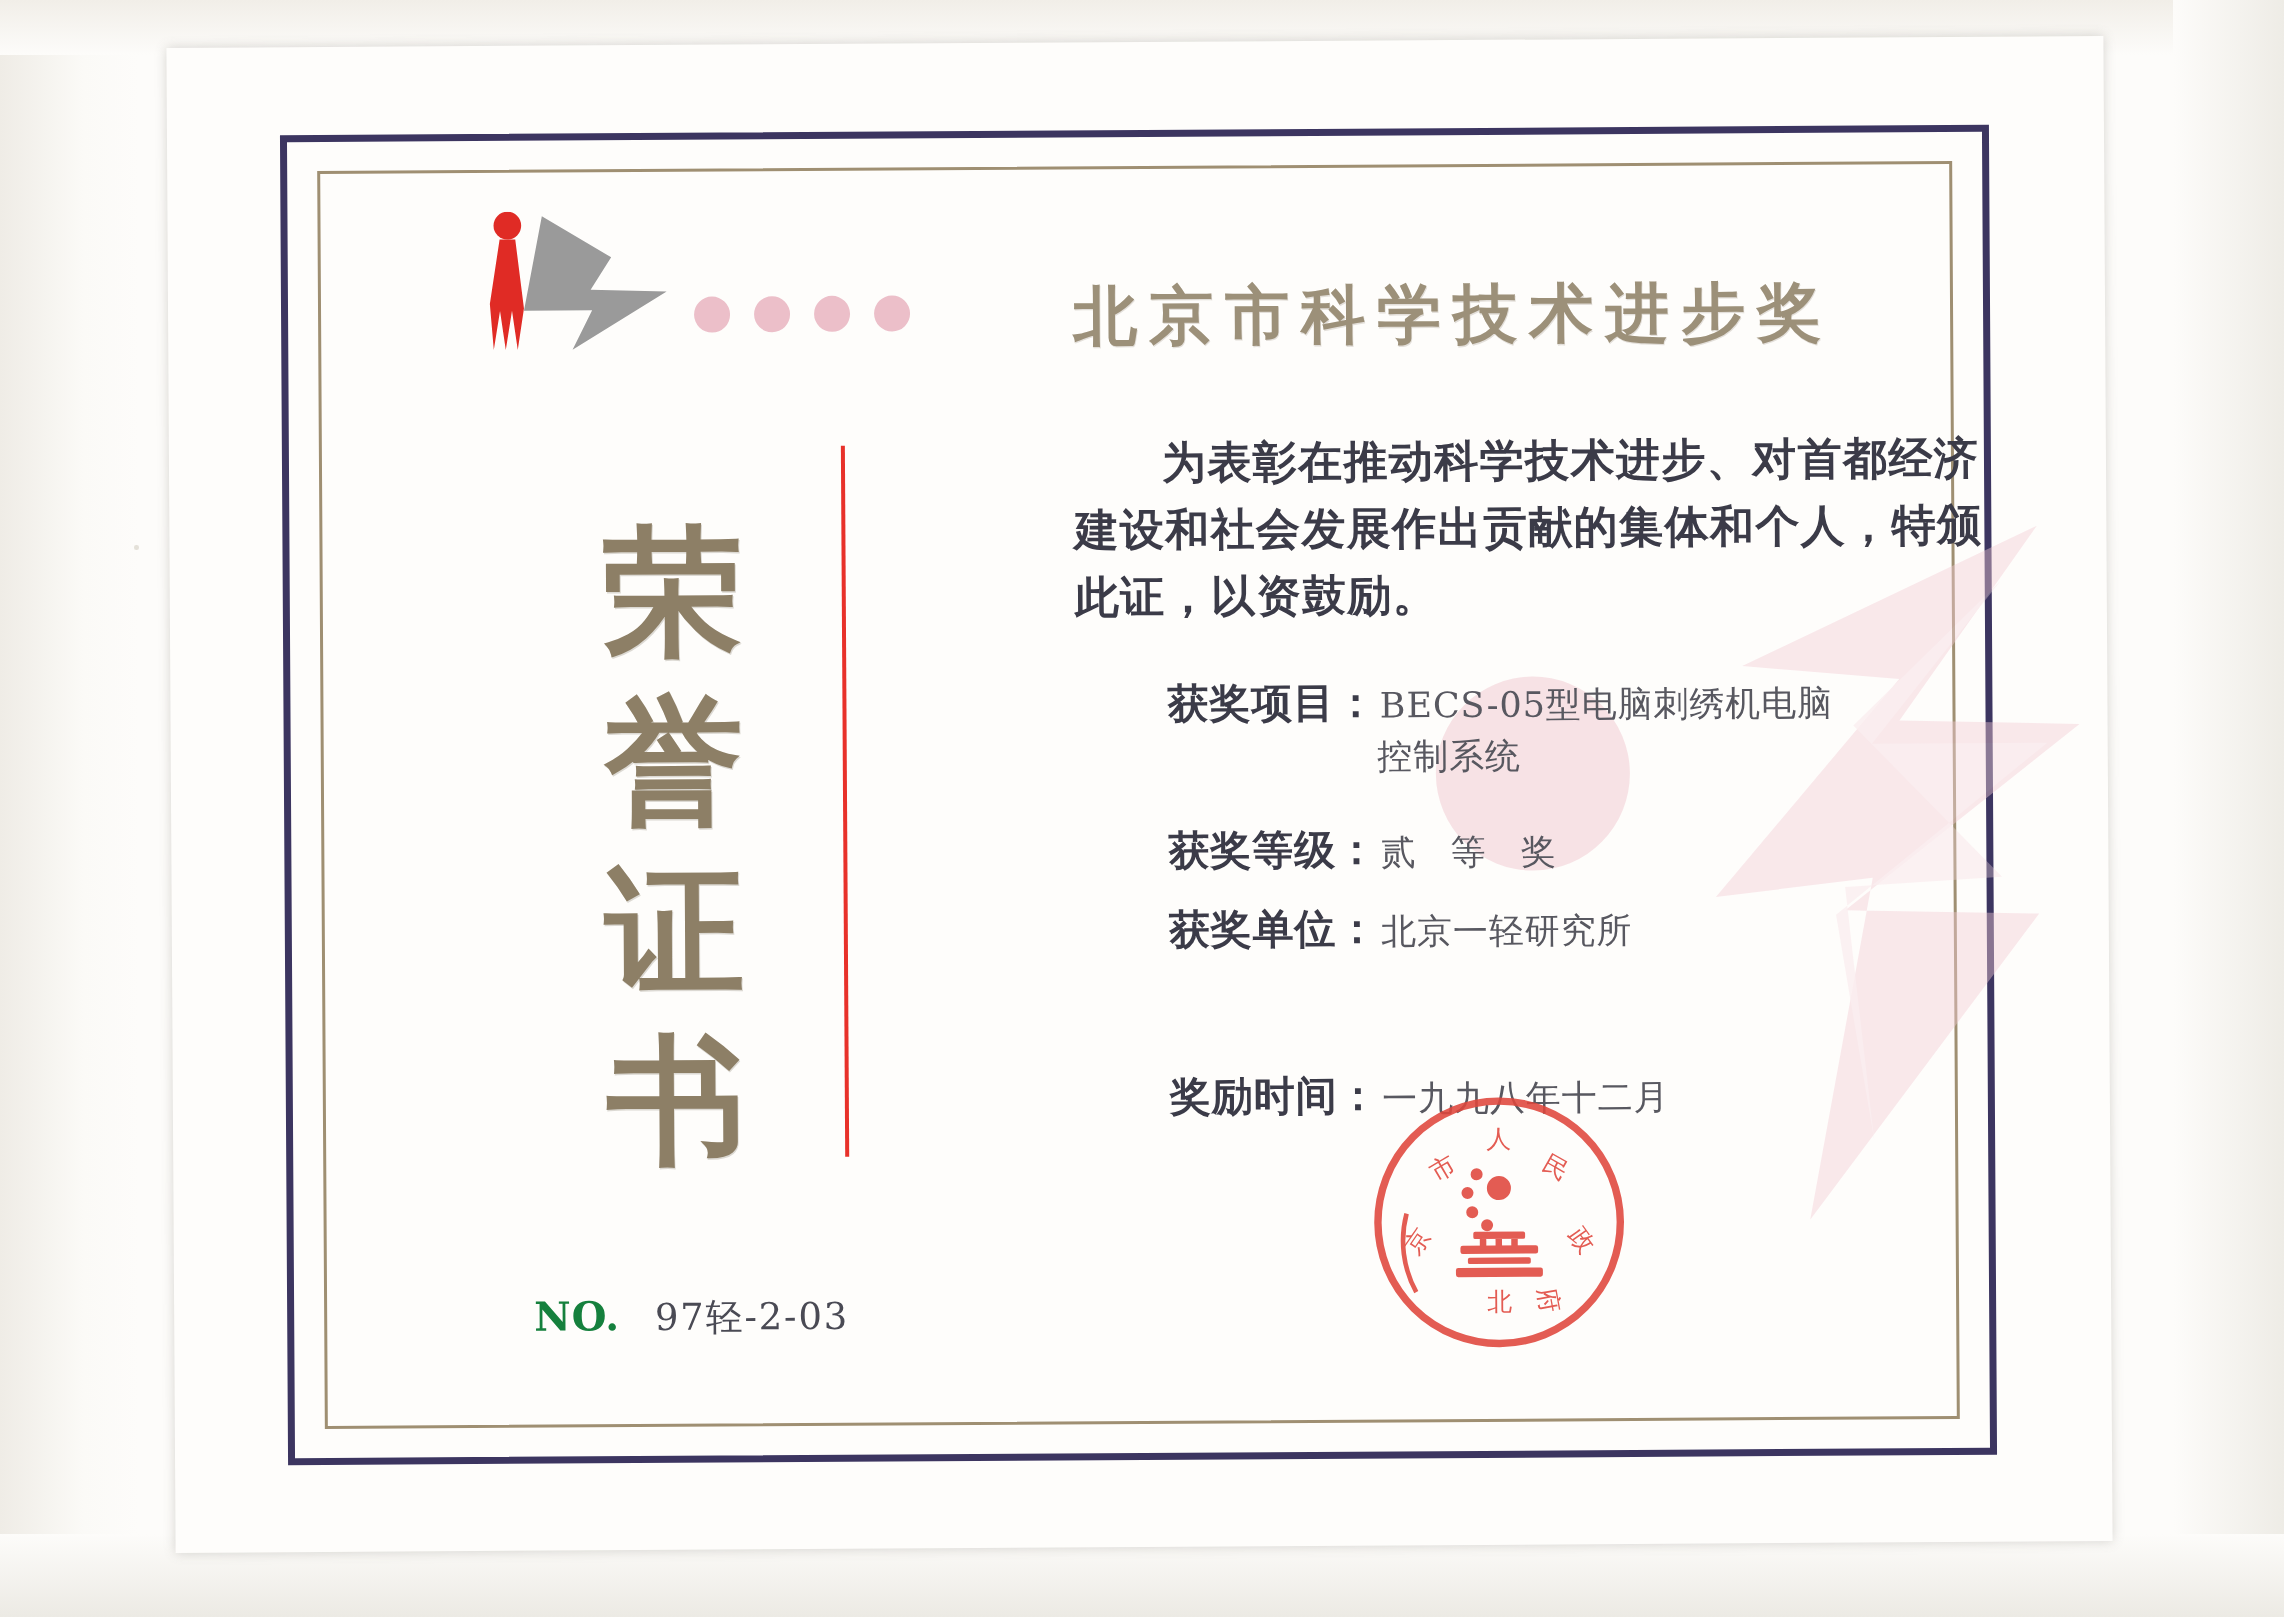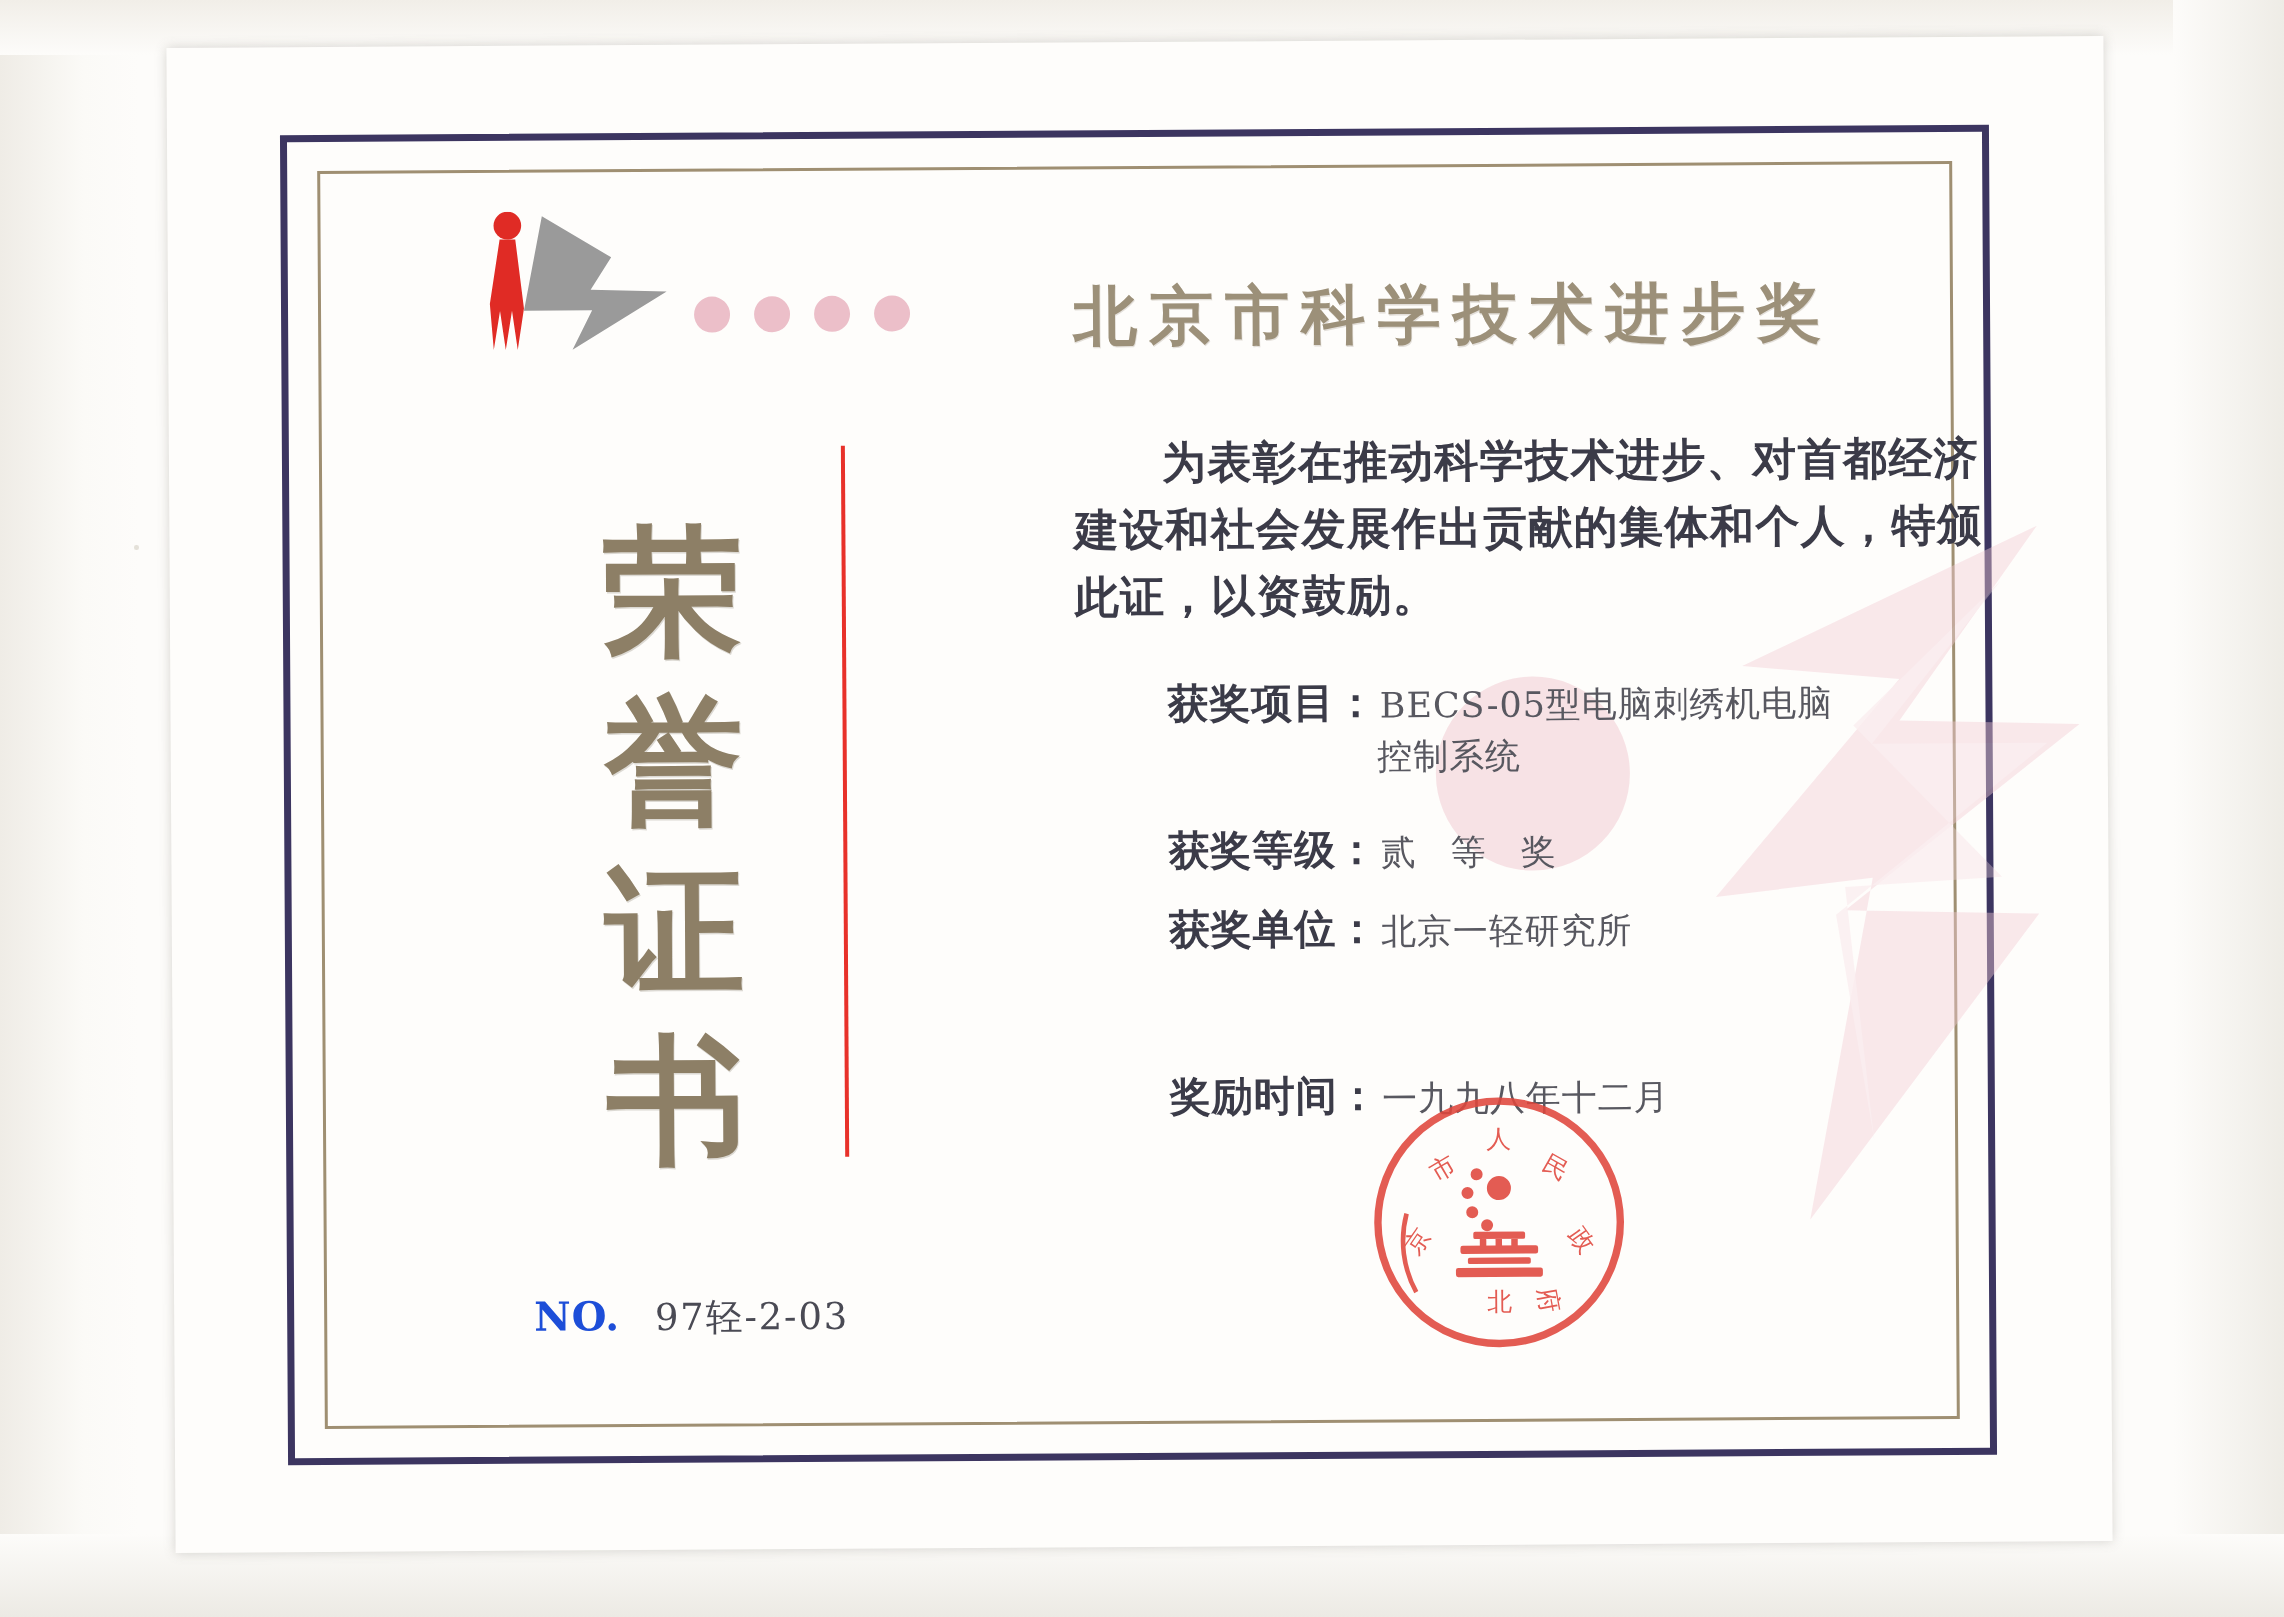--- a/index.html
+++ b/index.html
@@ -235,21 +235,21 @@
   
   .no-line {
     position: absolute;
     left: 360px;
     top: 1247px;
     display: flex;
     align-items: baseline;
     gap: 35px;
   }
   .no-label {
-    color: #1d4ed8;
+    color: #15803d;
     font-family: "DejaVu Serif", serif;
     font-weight: 700;
     font-size: 40px;
     letter-spacing: 0.9px;
   }
   .no-value {
     color: #4a4a54;
     font-family: "DejaVu Serif", serif;
     font-size: 37px;
     letter-spacing: 1.8px;

